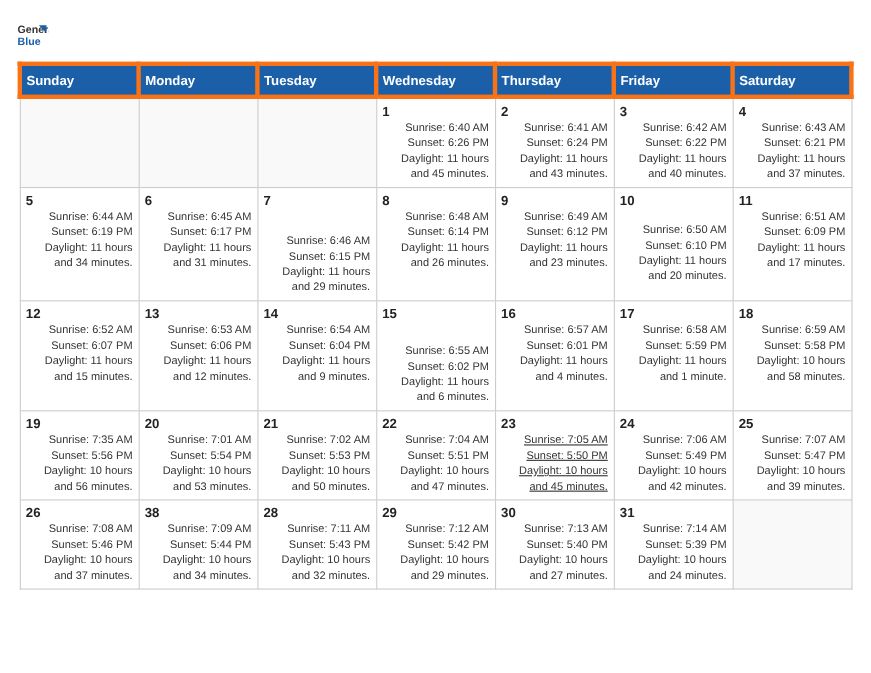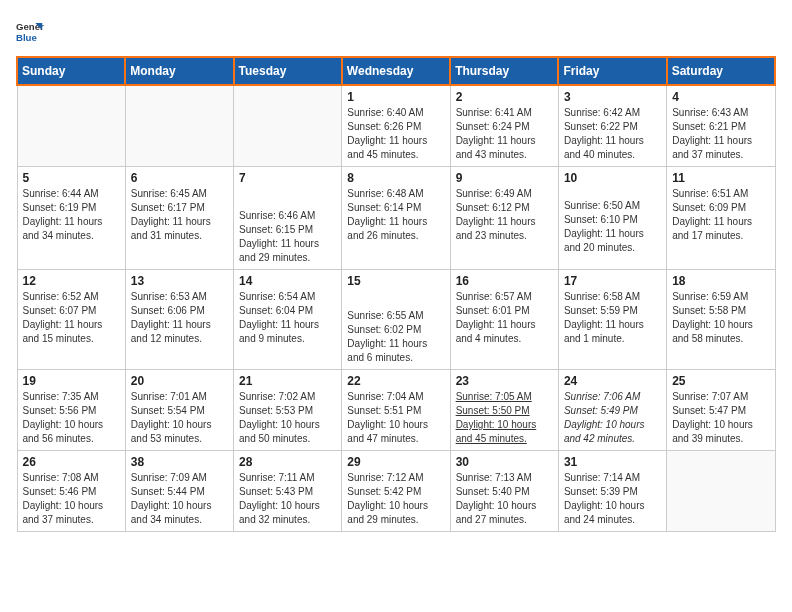--- a/index.html
+++ b/index.html
@@ -42,21 +42,21 @@
       border-collapse: collapse;
       border: 1px solid #ccc;
     }
     .calendar th {
       background: #1a5fa8;
       color: #fff;
       font-size: 12px;
       font-weight: bold;
       padding: 6px 4px;
       text-align: left;
-      border: 2px solid #f97316;
+      border: 4px solid #f97316;
     }
     .calendar td {
       vertical-align: top;
       border: 1px solid #ccc;
       padding: 4px 5px;
       font-size: 10.5px;
       color: #222;
       width: 108px;
       min-height: 80px;
       background: #fff;
@@ -67,20 +67,21 @@
     .day-number {
       font-size: 12px;
       font-weight: bold;
       margin-bottom: 2px;
       color: #222;
     }
     .day-info {
       font-size: 10px;
       color: #333;
       line-height: 1.4;
+      text-align: right;
     }
   </style>
 </head>
 <body>
 
 <div class="header">
   <div class="logo">
     <svg class="logo-icon" viewBox="0 0 32 32">
       <text x="0" y="16" font-size="11" font-weight="bold" fill="#333">General</text>
       <text x="0" y="28" font-size="11" font-weight="bold" fill="#1a5fa8">Blue</text>
@@ -272,21 +273,21 @@
         </td>
         <td>
           <div class="day-number">23</div>
           <div class="day-info" style="white-space: pre-line; text-decoration: underline;">Sunrise: 7:05 AM
 Sunset: 5:50 PM
 Daylight: 10 hours
 and 45 minutes.</div>
         </td>
         <td>
           <div class="day-number">24</div>
-          <div class="day-info" style="white-space: pre-line; font-style: italic;">Sunrise: 7:06 AM
+          <div class="day-info" style="white-space: pre-line;">Sunrise: 7:06 AM
 Sunset: 5:49 PM
 Daylight: 10 hours
 and 42 minutes.</div>
         </td>
         <td>
           <div class="day-number">25</div>
           <div class="day-info" style="white-space: pre-line;">Sunrise: 7:07 AM
 Sunset: 5:47 PM
 Daylight: 10 hours
 and 39 minutes.</div>

